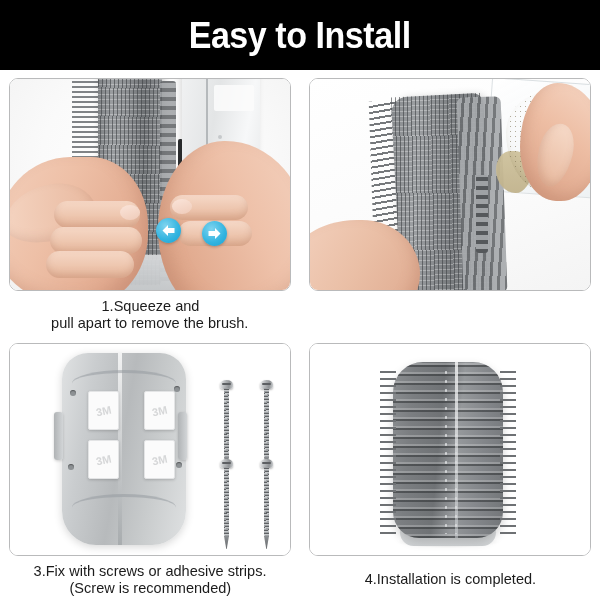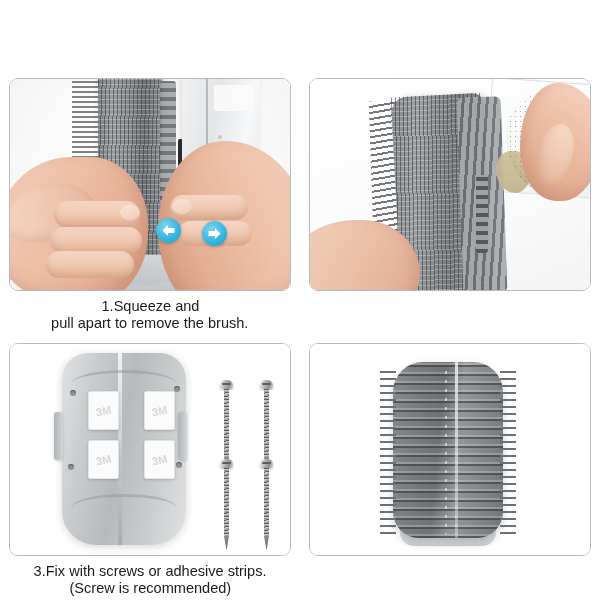--- a/index.html
+++ b/index.html
@@ -233,20 +233,23 @@
   .p4-foot{position:absolute;left:90px;top:178px;width:96px;height:24px;
     background:linear-gradient(180deg,#e6e8e9,#cfd2d4);border-radius:12px 12px 16px 16px;}
   .p4-shadow{position:absolute;left:86px;top:192px;width:104px;height:12px;
     background:radial-gradient(ellipse,rgba(0,0,0,.16),rgba(0,0,0,0) 70%);}
 </style>
 </head>
 <body>
 
 <div id="page">
 
+  <div class="banner">
+    <div class="banner-title">Easy to Install</div>
+  </div>
 
   <div class="grid">
 
     <div class="cell">
       <div class="panel">
         <div class="scene">
           <div class="p1-bg"></div>
 
           <div class="p1-spikeL"></div>
           <div class="bristle-col p1-brush">
@@ -386,16 +389,19 @@
           <div class="p4-foot"></div>
           <div class="p4-body">
             <div class="p4-rows"></div>
             <div class="p4-seam"></div>
             <div class="p4-dots"></div>
             <div class="p4-spike-left"></div>
             <div class="p4-spike-right"></div>
           </div>
         </div>
       </div>
+      <div class="caption">
+        <span>4.Installation is completed.</span>
+      </div>
     </div>
 
   </div>
 </div>
 
 </body></html>

